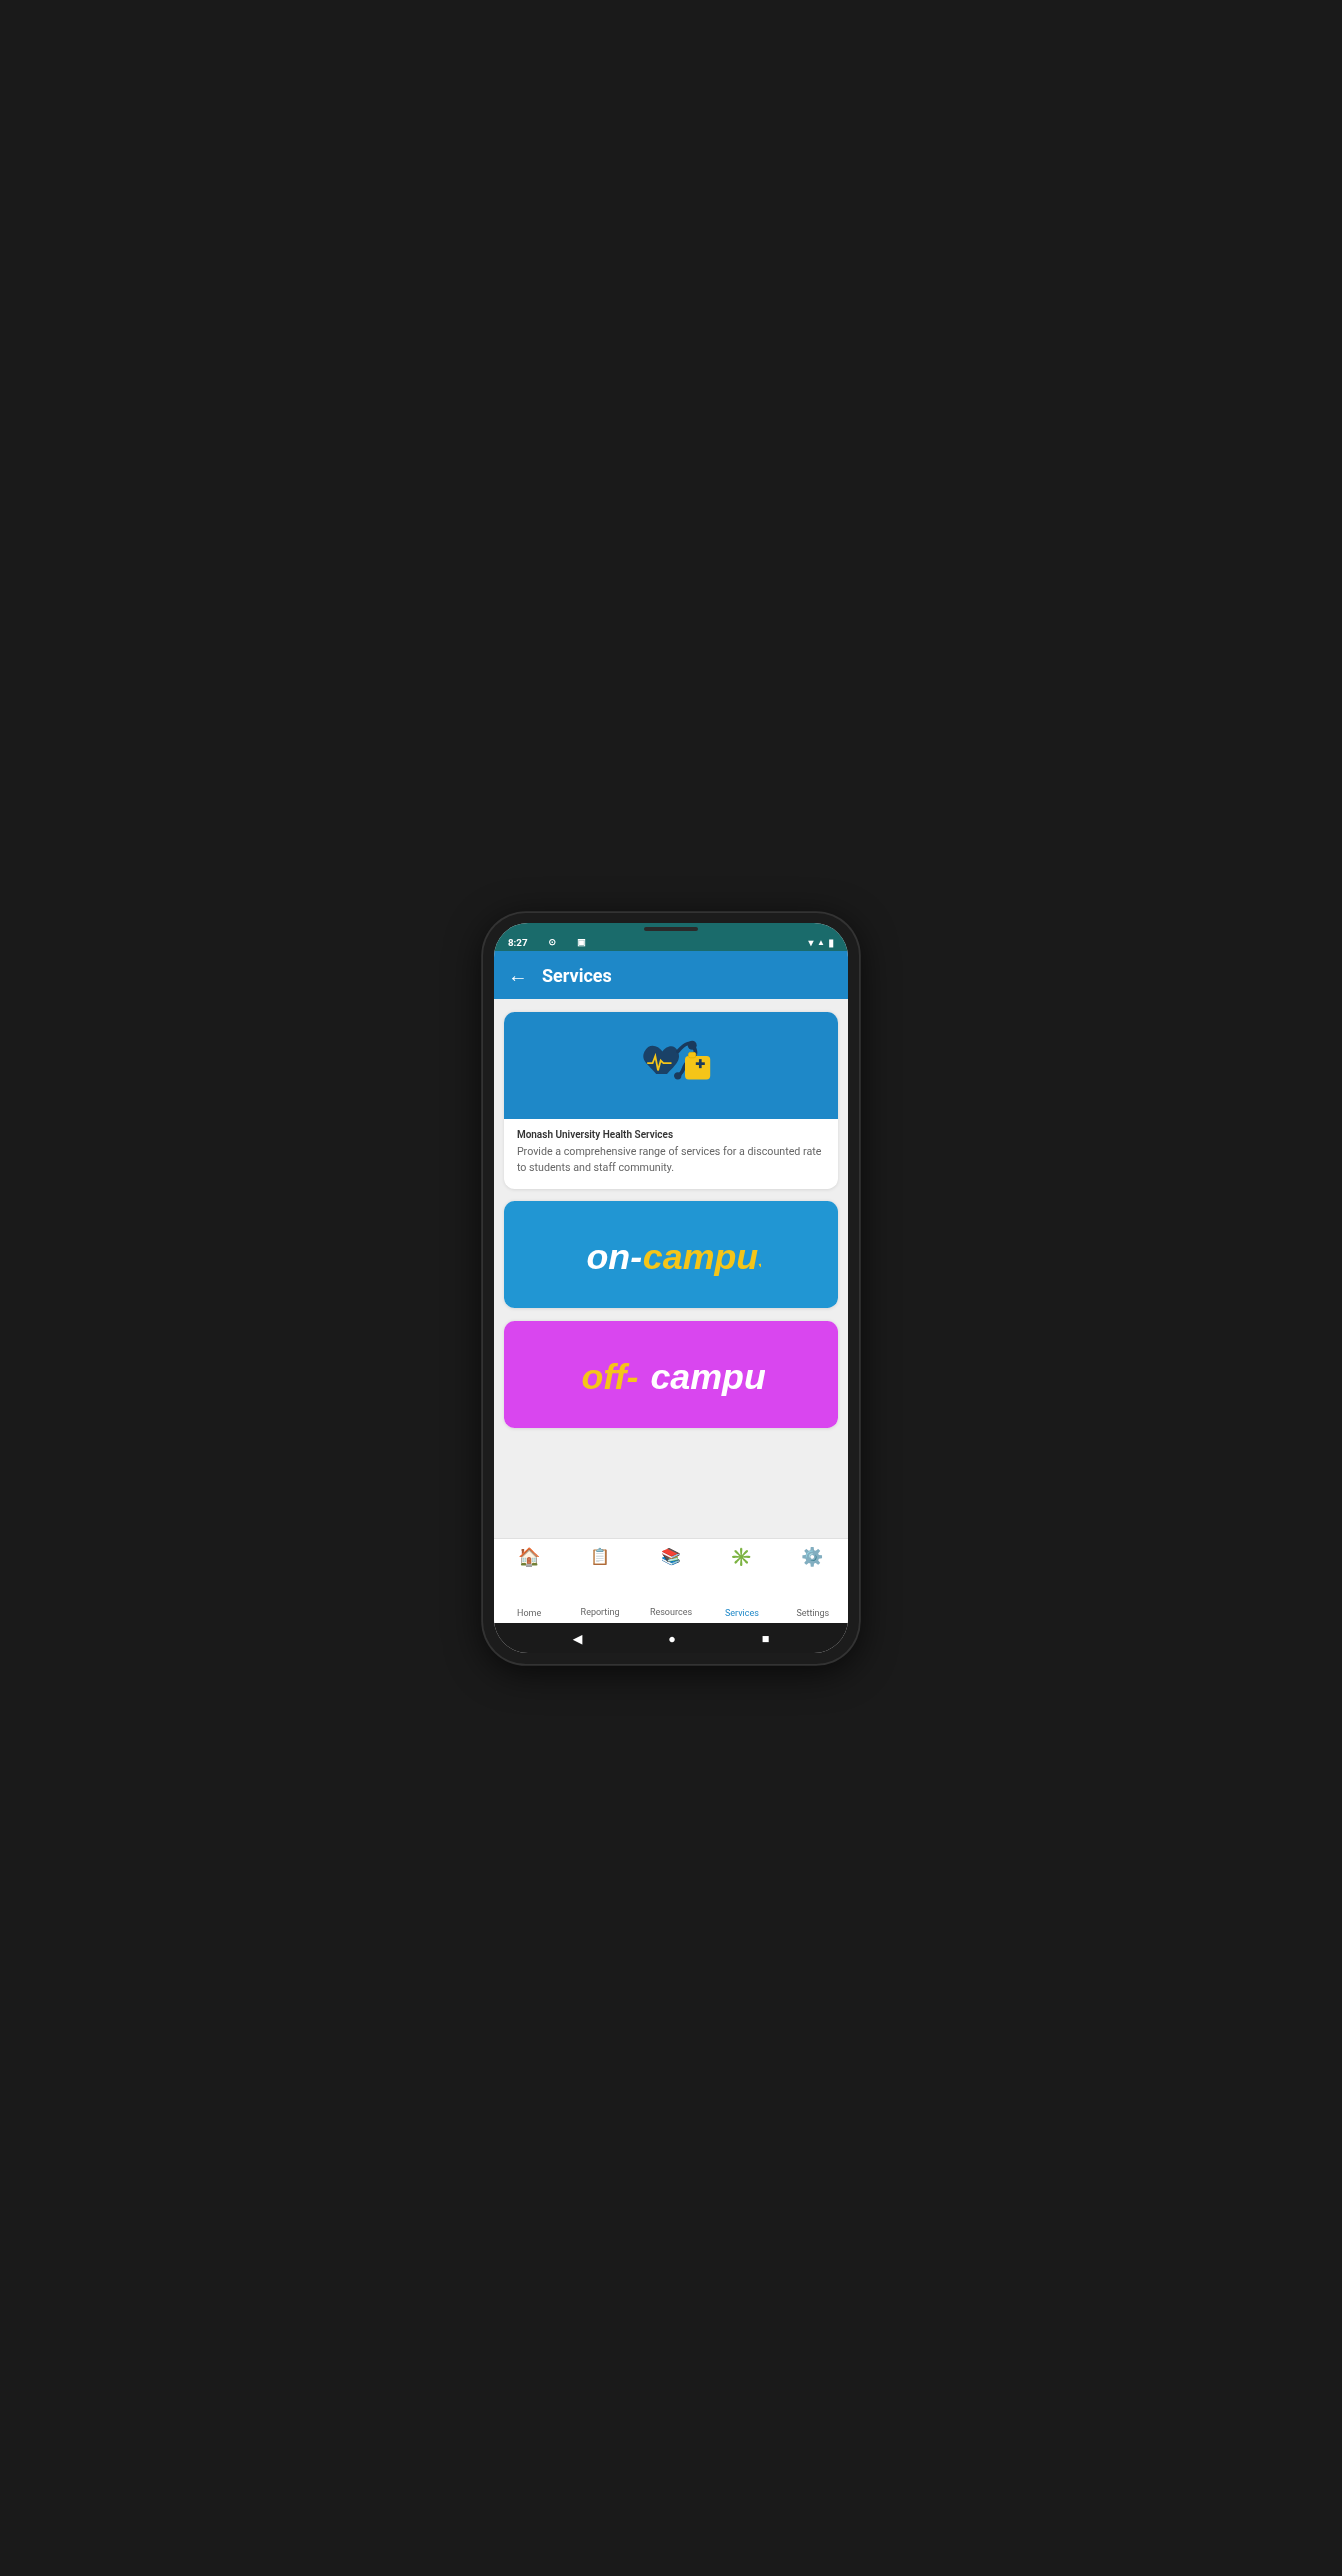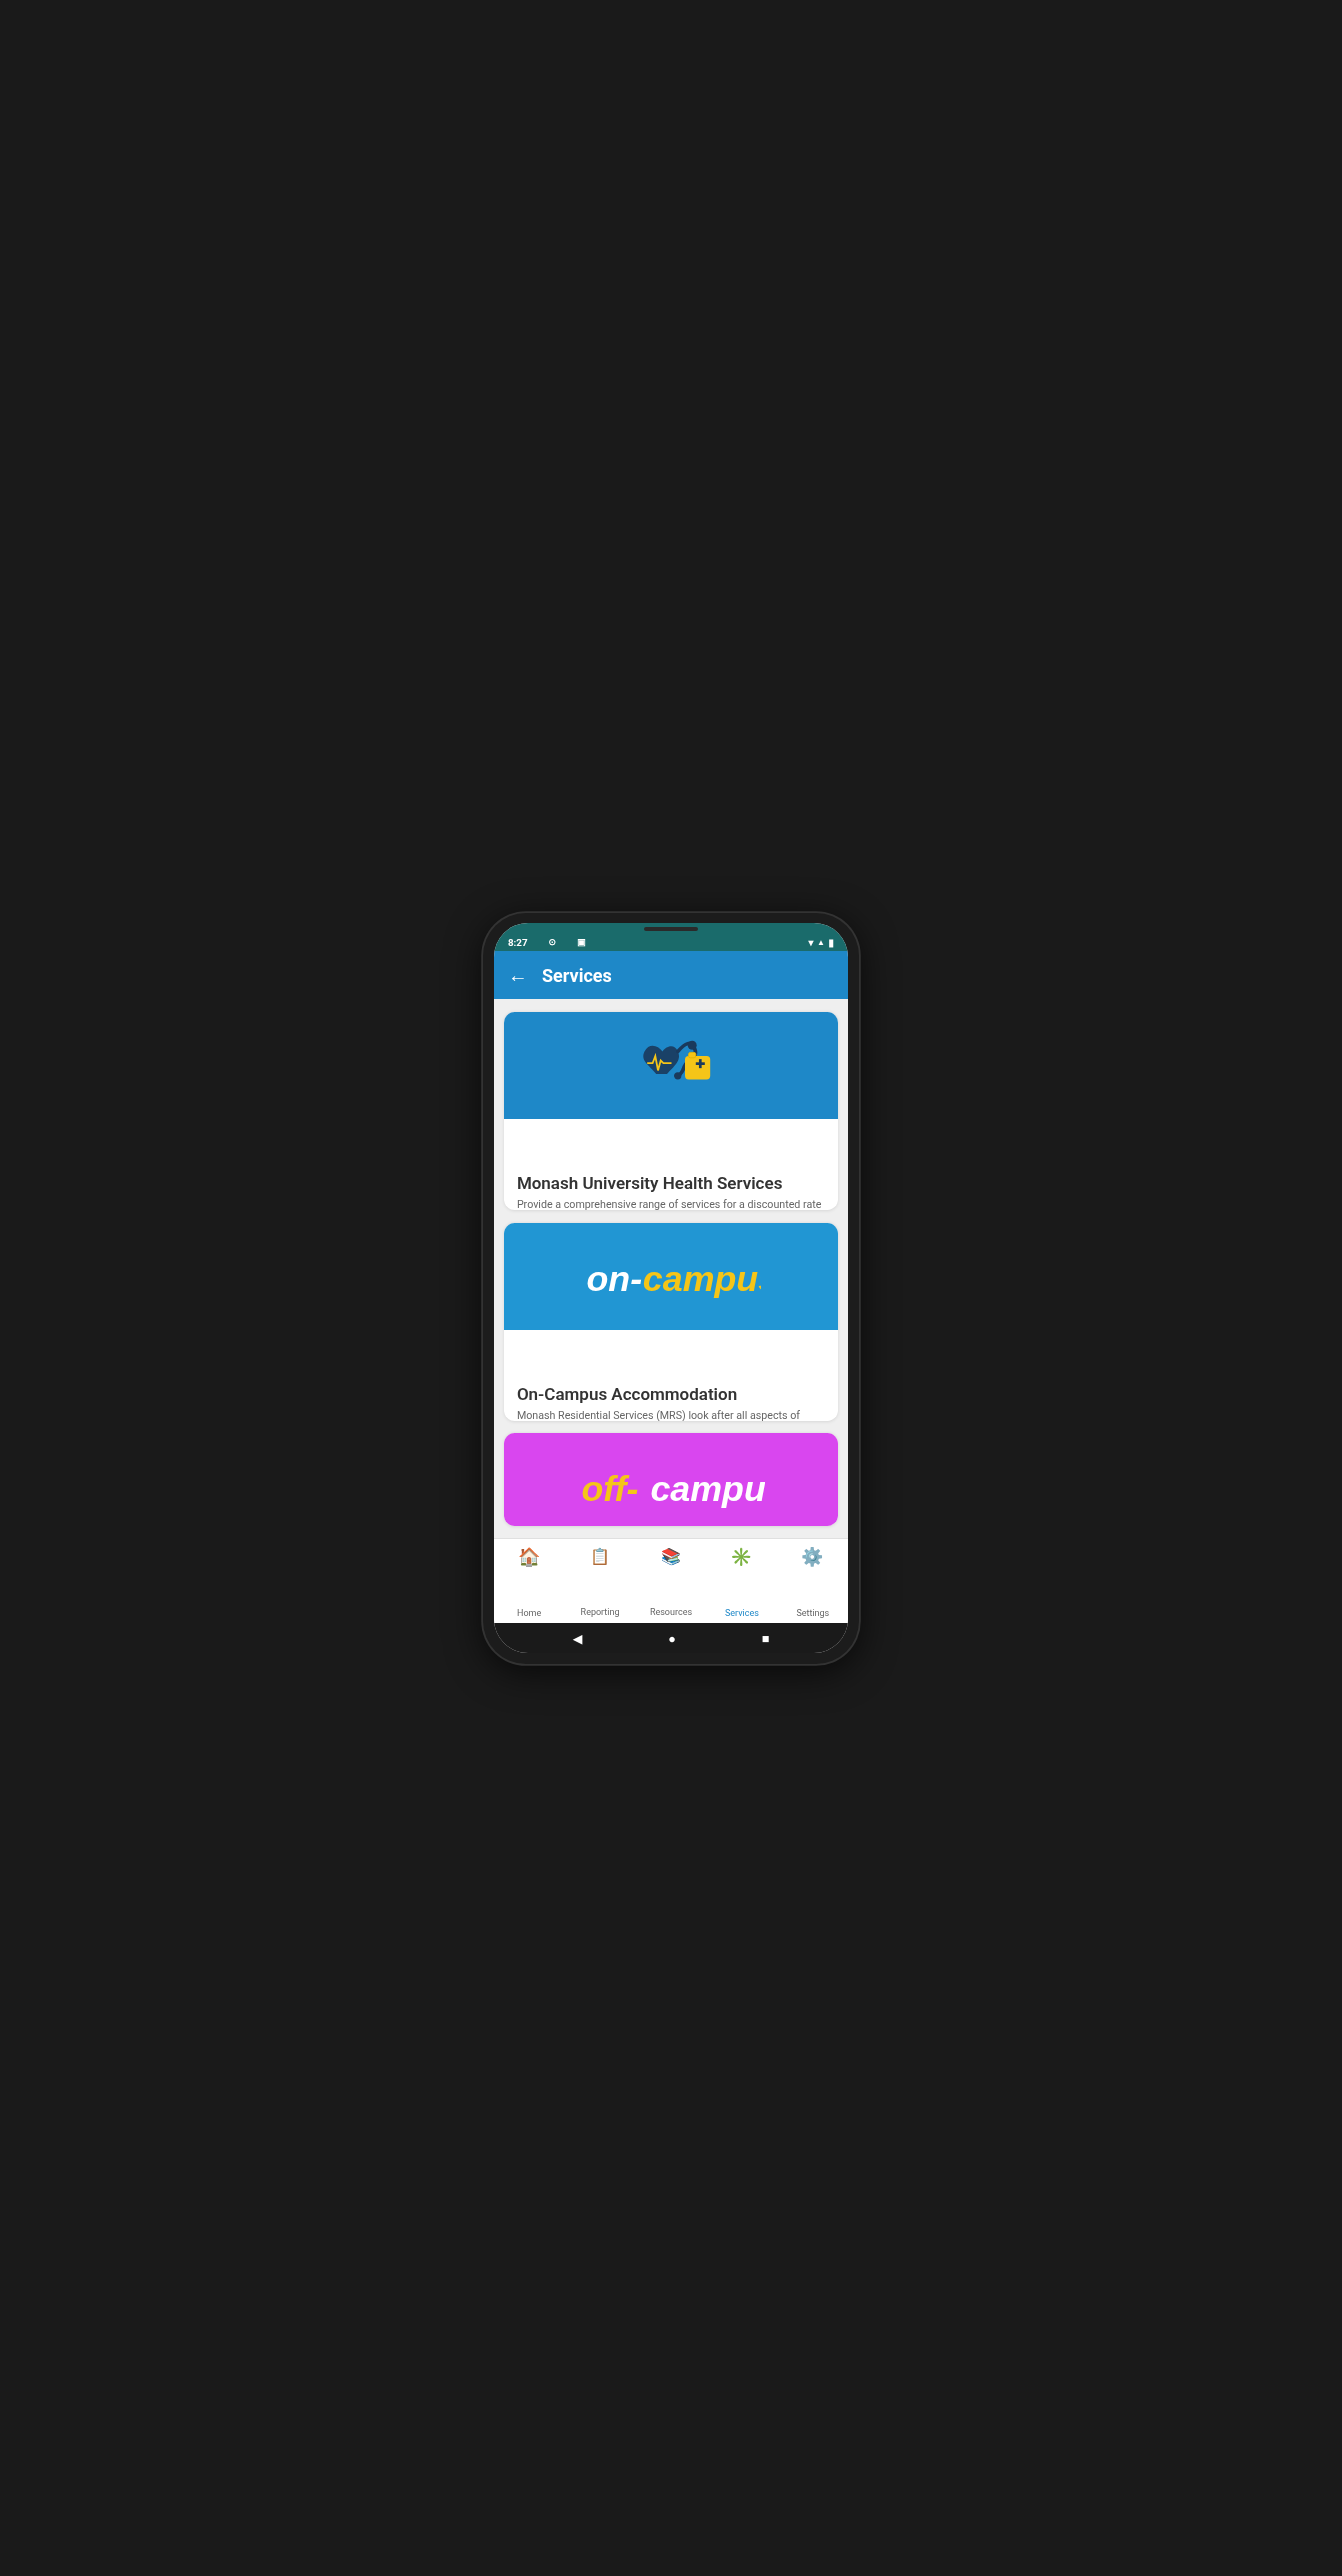--- a/index.html
+++ b/index.html
@@ -85,25 +85,24 @@
       height: 107px;
       display: flex;
       align-items: center;
       justify-content: center;
       position: relative;
     }
     .card-body {
       padding: 10.7px 12.5px 12.5px;
     }
     .card-title {
-      font-size: 17px;
+      font-size: 10px;
       font-weight: 600;
       color: #333;
       margin-bottom: 3.6px;
-      margin-top: 44px;
     }
     .card-desc {
       font-size: 10.7px;
       color: #666;
       line-height: 1.5;
     }
     
     .health-icon-group {
       display: flex;
       align-items: center;
@@ -219,24 +218,20 @@
 
       <div class="service-card">
         <div class="card-banner" style="background:#2196d3;">
           <div>
             <svg width="179" height="54" viewBox="0 0 200 60">
               <text x="5" y="48" font-family="Arial Rounded MT Bold, Arial, sans-serif" font-size="40" font-weight="900" font-style="italic" fill="white">on-</text>
               <text x="68" y="48" font-family="Arial Rounded MT Bold, Arial, sans-serif" font-size="40" font-weight="900" font-style="italic" fill="#f5c518">campus</text>
             </svg>
           </div>
         </div>
-        <div class="card-body">
-          <div class="card-title">On-Campus Accommodation</div>
-          <div class="card-desc">Monash Residential Services (MRS) look after all aspects of student accommodation at Monash University.</div>
-        </div>
       </div>
 
       <div class="service-card">
         <div class="card-banner" style="background:#d946ef;text-align:right;">
           <div>
             <svg width="188" height="54" viewBox="0 0 210 60">
               <text x="5" y="48" font-family="Arial Rounded MT Bold, Arial, sans-serif" font-size="40" font-weight="900" font-style="italic" fill="#f5c518">off-</text>
               <text x="82" y="48" font-family="Arial Rounded MT Bold, Arial, sans-serif" font-size="40" font-weight="900" font-style="italic" fill="white">campus</text>
             </svg>
           </div>

